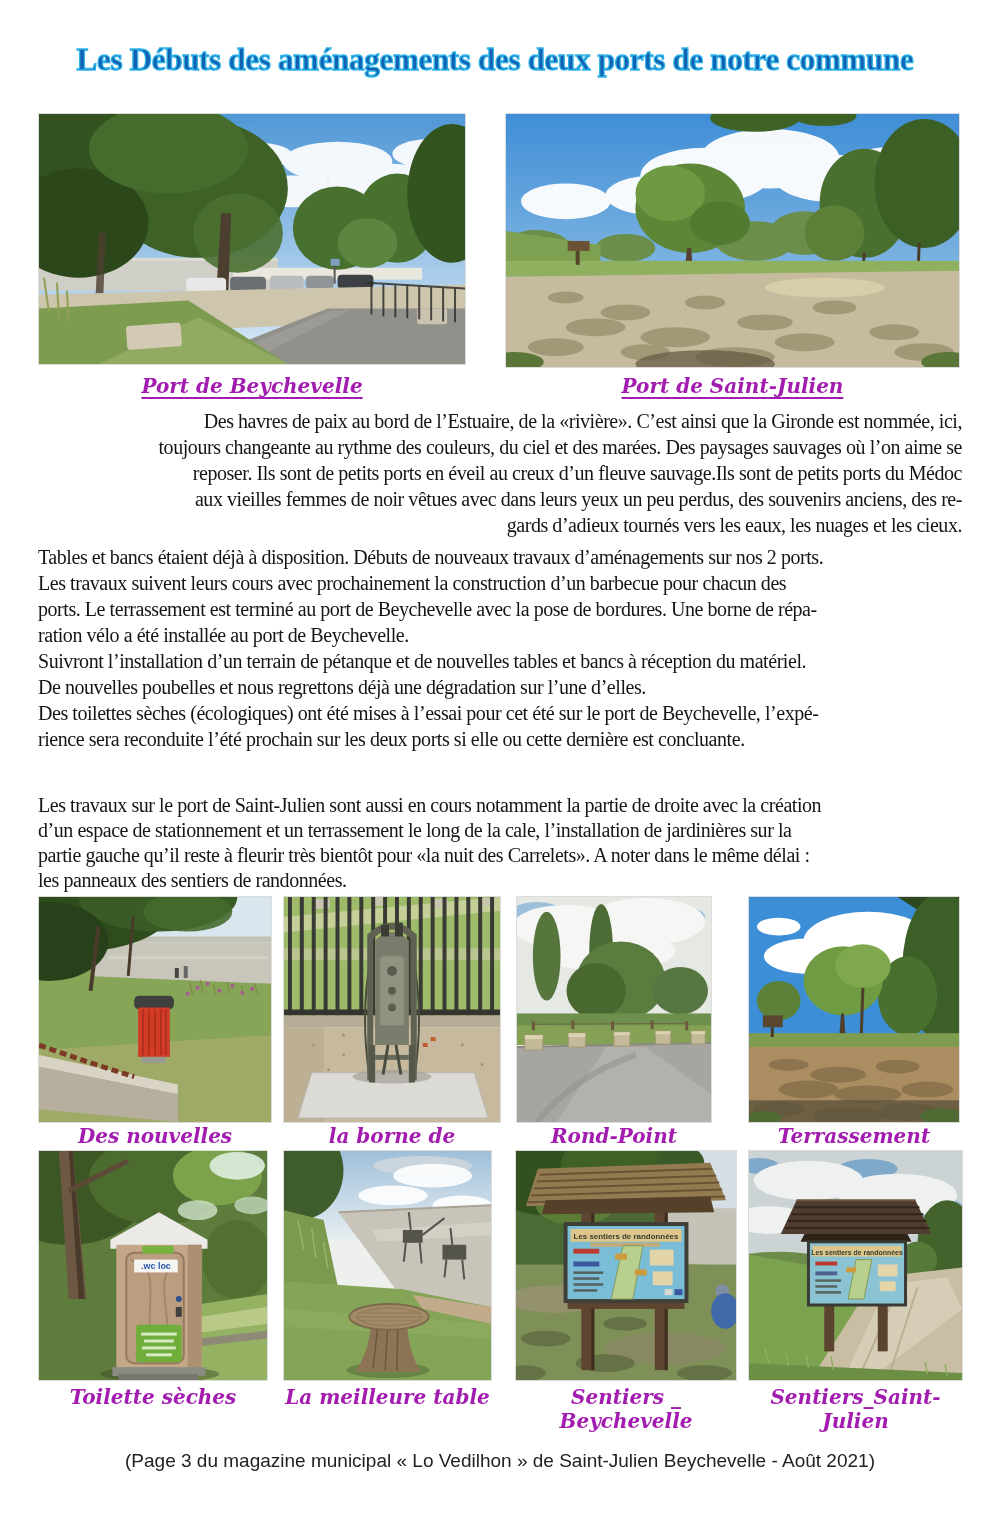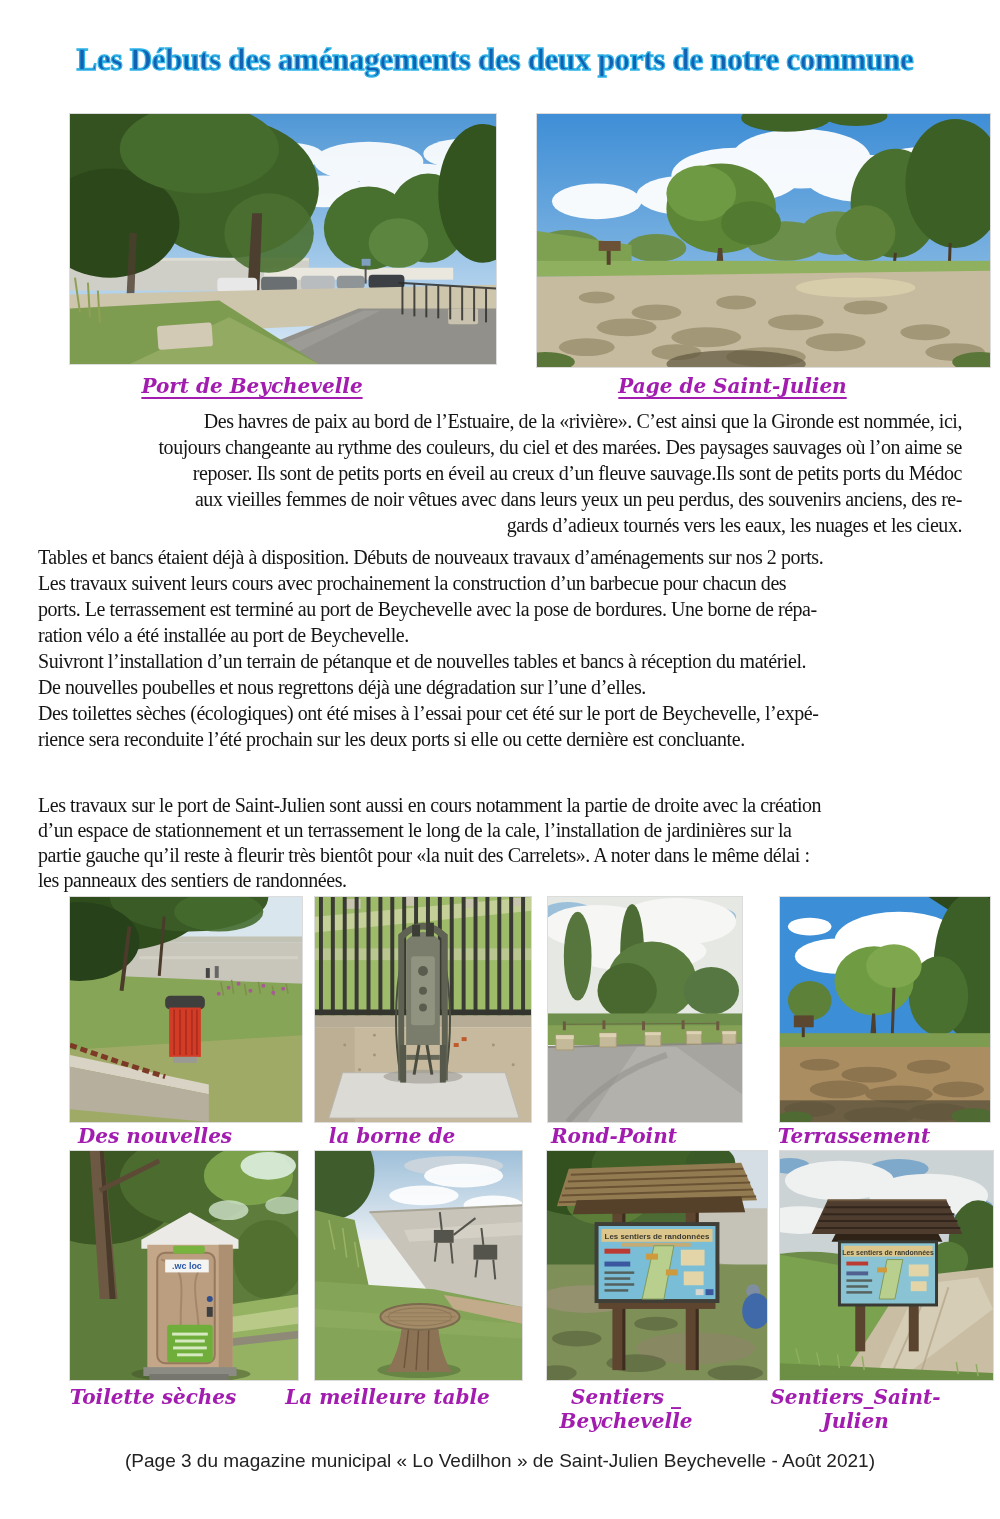--- a/index.html
+++ b/index.html
@@ -1,21 +1,21 @@
 <!DOCTYPE html>
 <html><head>
 <meta charset="utf-8">
 <style>
   html,body{margin:0;padding:0;background:#ffffff;}
   .page{position:relative;width:1000px;height:1519px;background:#ffffff;overflow:hidden;
         font-family:"Liberation Serif",serif;}
   .title{position:absolute;top:42px;left:0;width:990px;text-align:center;
          font-family:"Liberation Serif",serif;font-weight:bold;font-size:31px;letter-spacing:-0.3px;
          color:#1160b2;-webkit-text-stroke:1.3px #30b4e8;}
-  .photo{position:absolute;background:#eef0ee;border:1px solid #dcdcdc;box-sizing:border-box;margin-left:31px;}
+  .photo{position:absolute;background:#eef0ee;border:1px solid #dcdcdc;box-sizing:border-box;}
   .photo svg{display:block;width:100%;height:100%;}
   .cap{position:absolute;text-align:center;font-family:"DejaVu Serif",serif;font-style:italic;
        font-weight:bold;font-size:20px;color:#a21caf;}
   .cap.u{text-decoration:underline;text-decoration-thickness:1.5px;text-underline-offset:4px;}
   .para{position:absolute;left:38px;width:924px;font-size:20px;line-height:26px;color:#151515;
         white-space:pre-line;letter-spacing:-0.45px;}
   .footer{position:absolute;top:1450px;left:0;width:1000px;text-align:center;
           font-family:"Liberation Sans",sans-serif;font-size:19px;color:#222;}
 </style>
 </head>
@@ -150,21 +150,21 @@
           <ellipse cx="420" cy="240" rx="30" ry="9"></ellipse>
           <ellipse cx="140" cy="240" rx="25" ry="8"></ellipse>
         </g>
       <ellipse cx="200" cy="252" rx="70" ry="14" fill="#5f5740" opacity="0.7"></ellipse>
       <ellipse cx="8" cy="250" rx="30" ry="10" fill="#5a7638"></ellipse>
         <ellipse cx="445" cy="250" rx="28" ry="10" fill="#5a7638"></ellipse>
     </svg>
   </div>
 
   <div class="cap u" style="left:38px;top:374px;width:428px;">Port de Beychevelle</div>
-  <div class="cap u" style="left:505px;top:374px;width:455px;">Page de Saint-Julien</div>
+  <div class="cap u" style="left:505px;top:374px;width:455px;">Port de Saint-Julien</div>
 
   <div class="para" style="top:408px;text-align:right;">Des havres de paix au bord de l’Estuaire, de la «rivière». C’est ainsi que la Gironde est nommée, ici,
 toujours changeante au rythme des couleurs, du ciel et des marées. Des paysages sauvages où l’on aime se
 reposer. Ils sont de petits ports en éveil au creux d’un fleuve sauvage.Ils sont de petits ports du Médoc
 aux vieilles femmes de noir vêtues avec dans leurs yeux un peu perdus, des souvenirs anciens, des re-
 gards d’adieux tournés vers les eaux, les nuages et les cieux.</div>
   <div class="para" style="top:544px;">Tables et bancs étaient déjà à disposition. Débuts de nouveaux travaux d’aménagements sur nos 2 ports.
 Les travaux suivent leurs cours avec prochainement la construction d’un barbecue pour chacun des
 ports. Le terrassement est terminé au port de Beychevelle avec la pose de bordures. Une borne de répa-
 ration vélo a été installée au port de Beychevelle.

